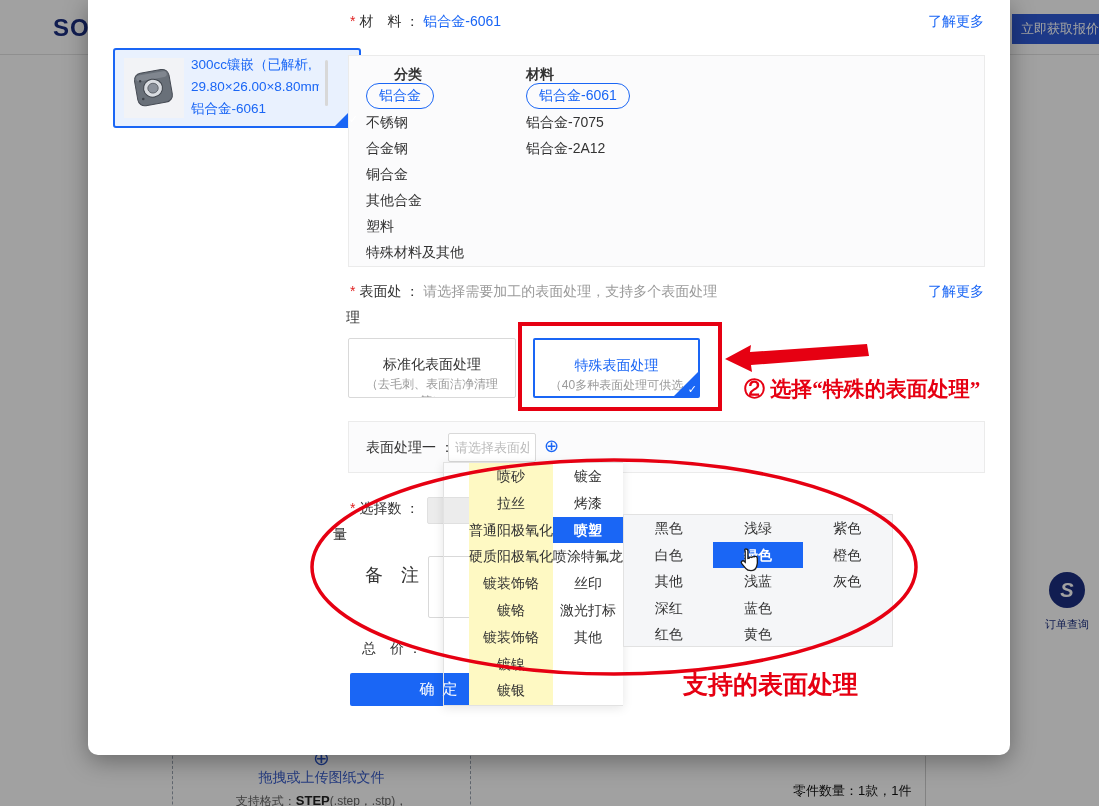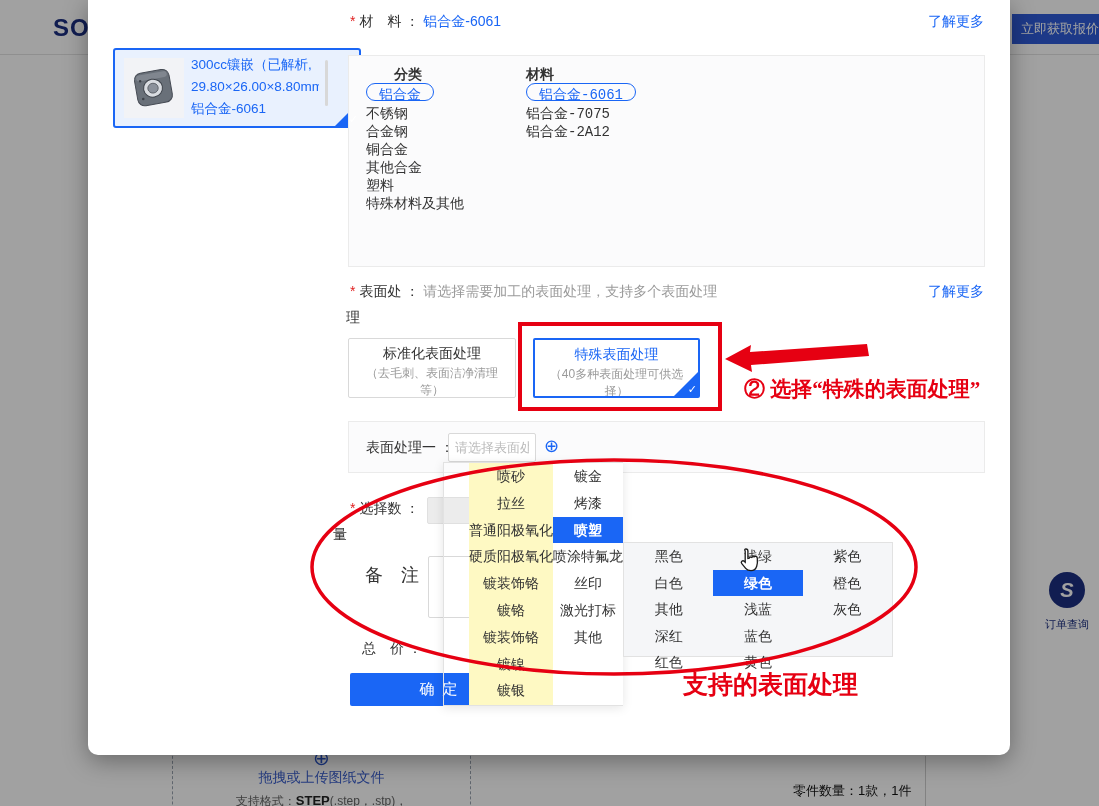--- a/index.html
+++ b/index.html
@@ -38,28 +38,28 @@
   .part-lines { position:absolute; left:76px; top:4px; width:128px; color:#1a66f5; font-size:13.5px; line-height:22px; }
   .part-lines div { white-space:nowrap; overflow:hidden; }
   .corner-check { position:absolute; right:0; bottom:0; width:0; height:0; border-left:24px solid transparent; border-bottom:24px solid #1a66f5; }
   .corner-tick { position:absolute; right:1px; bottom:0px; color:#fff; font-size:11px; z-index:2; }
   .part-scrollbar { position:absolute; left:237px; top:60px; width:3px; height:46px; background:#d8d8d8; border-radius:2px; }
 
   .mat-row { position:absolute; left:262px; top:13px; font-size:14px; }
   .panel { position:absolute; left:260px; top:55px; width:637px; height:212px; background:#fbfbfc; border:1px solid #ebebeb; }
   .col-header { position:absolute; top:10px; font-size:14px; font-weight:bold; color:#333; }
   .mat-col { position:absolute; top:27px; display:flex; flex-direction:column; align-items:flex-start; }
-  .mat-col > div { height:18px; line-height:24px; padding:1px 0; font-size:14px; color:#333; cursor:pointer; white-space:nowrap;font-family:Liberation Mono, monospace; }
+  .mat-col > div { height:26px; line-height:24px; padding:1px 0; font-size:14px; color:#333; cursor:pointer; white-space:nowrap; }
   .mat-col > div.pill { border:1px solid #1a66f5; color:#1a66f5; border-radius:13px; padding:0 12px; line-height:22px; }
 
   .surf-row { position:absolute; left:262px; top:283px; font-size:14px; }
   .surf-wrap2 { position:absolute; left:258px; top:309px; font-size:14px; color:#333; }
 
   .sel-card { position:absolute; top:338px; height:60px; border:1px solid #d9d9d9; border-radius:2px; text-align:center; overflow:hidden; cursor:pointer; background:#fff; }
-  .sel-card .t { margin-top:6px; font-size:14px; color:#333; }
+  .sel-card .t { margin-top:17px; font-size:14px; color:#333; }
   .sel-card .s { margin-top:2px; font-size:12px; color:#9a9a9a; line-height:17px; padding:0 6px; }
   .sel-card.selected { border:2px solid #1a66f5; }
   .sel-card.selected .t { color:#1a66f5; }
 
   .sp-row { position:absolute; left:260px; top:421px; width:637px; height:52px; background:#fbfbfc; border:1px solid #ebebeb;padding-left:40px; }
   .sp-label { position:absolute; left:17px; top:17px; font-size:14px; color:#333; }
   .sp-input { position:absolute; left:99px; top:11px; width:88px; height:29px; border:1px solid #d9d9d9; border-radius:2px; font-size:13px; padding:0 6px; color:#333; background:#fff; }
   .sp-input::placeholder { color:#bbb; }
   .plus-icon { position:absolute; left:195px; top:13px; color:#1a66f5; font-size:18px; cursor:pointer; }
 
@@ -71,21 +71,21 @@
   .price-label { position:absolute; left:274px; top:640px; font-size:14px; color:#333; }
   .confirm-btn { position:absolute; left:262px; top:673px; width:177px; height:33px; background:#1a66f5; border:none; border-radius:2px; color:#fff; font-size:15px; letter-spacing:8px; text-indent:8px; z-index:1; cursor:pointer; }
 
   .dropdown { position:absolute; left:355px; top:462px; width:180px; display:flex; border:1px solid #e2e2e2; box-shadow:0 2px 10px rgba(0,0,0,.10); z-index:3; }
   .dd-col { width:90px; }
   .dd-col.gray { background:#fef9c3;margin-left:25px; }
   .dd-col.white { background:#fff; padding-bottom:54px; }
   .dropdown .dd-col > div, .color-col > div { height:26.8px; line-height:26.8px; text-align:center; font-size:14px; color:#333; cursor:pointer; white-space:nowrap; }
   .dd-col > div.sel, .color-col > div.sel { background:#1a66f5; color:#fff; font-weight:bold; }
 
-  .color-panel { position:absolute; left:535px; top:514px; width:270px; height:115px; background:#f5f6f8; border:1px solid #e2e2e2; display:flex; z-index:3;margin-top:28px; }
+  .color-panel { position:absolute; left:535px; top:514px; width:270px; height:133px; background:#f5f6f8; border:1px solid #e2e2e2; display:flex; z-index:3; }
   .color-col { width:90px; }
   .color-col > div { height:26.6px; line-height:26.6px; }
 
   
   .anno { position:absolute; z-index:20; pointer-events:none; }
   .anno-rect { left:518px; top:322px; width:204px; height:89px; border:4px solid #e60012; }
   .anno-text1 { left:744px; top:375px; font-family:"Liberation Serif",serif; font-weight:bold; font-size:21px; color:#e60012; white-space:nowrap; }
   .anno-text2 { left:683px; top:668px; font-family:"Liberation Serif",serif; font-weight:bold; font-size:25px; color:#e60012; white-space:nowrap; }
   .cursor-hand { position:absolute; left:737px; top:547px; z-index:22; pointer-events:none; }
 </style>

